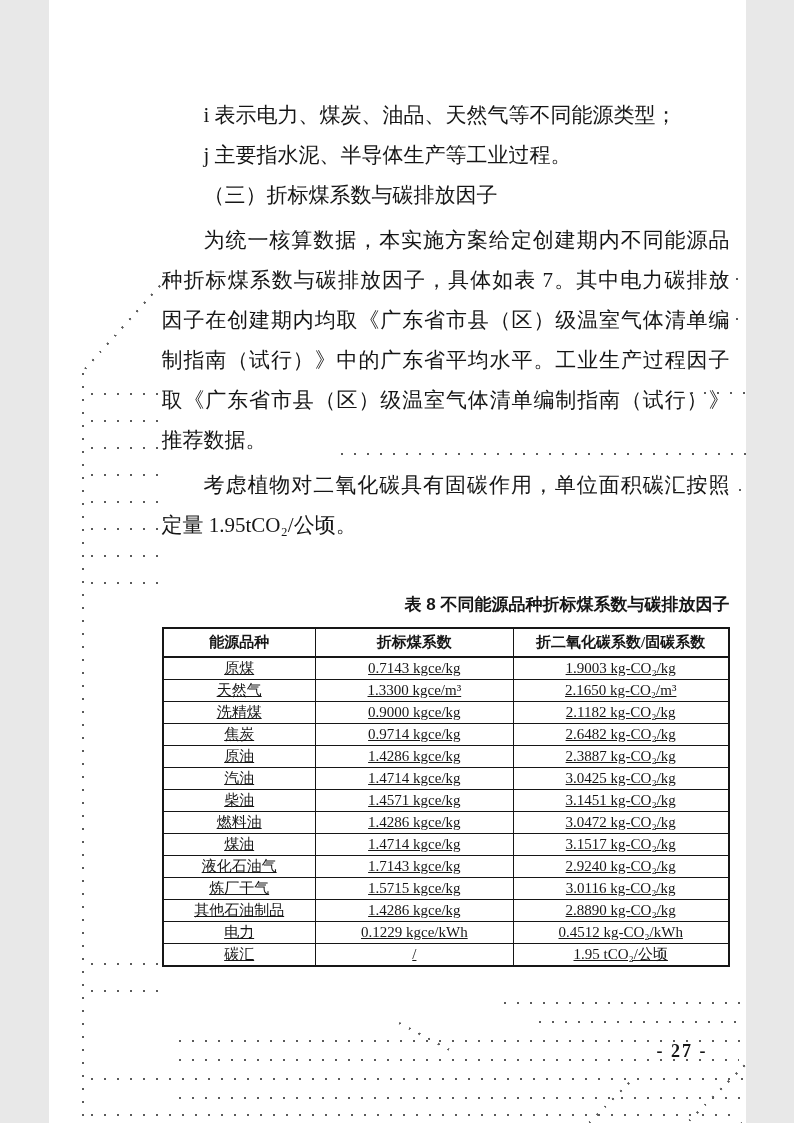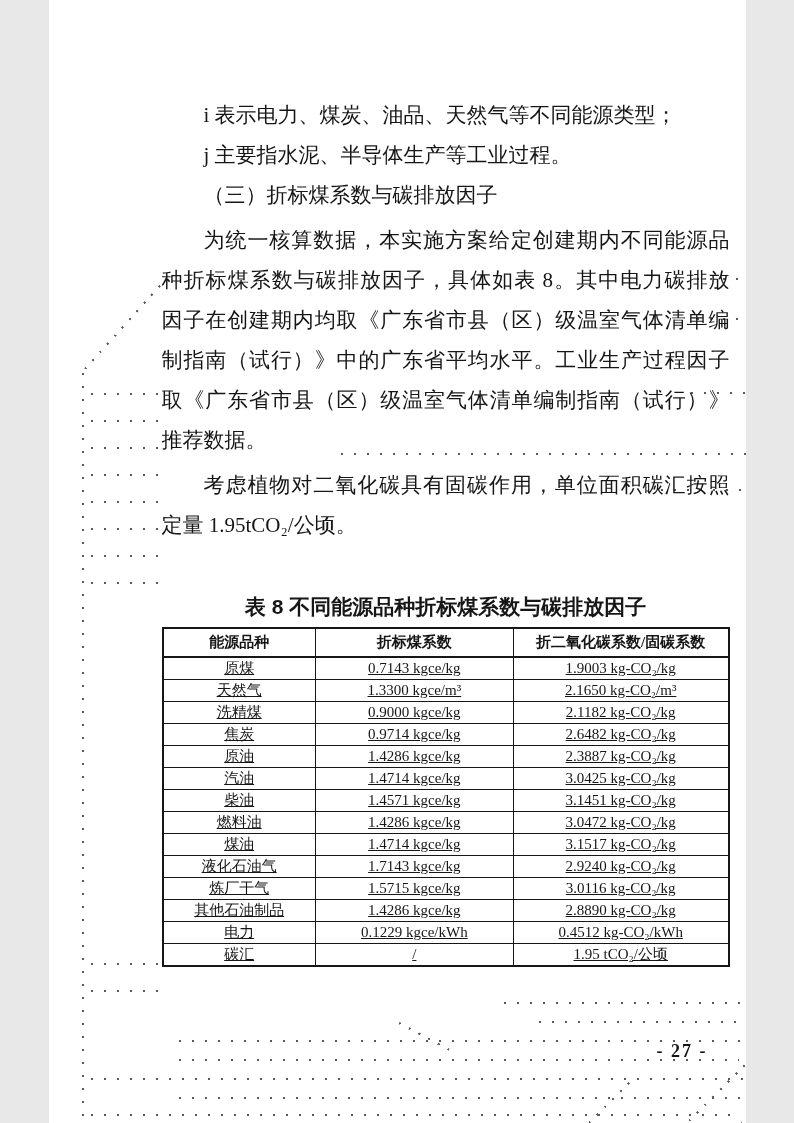--- a/index.html
+++ b/index.html
@@ -9,22 +9,22 @@
     font-family:"Liberation Serif","DejaVu Serif",serif;
   }
   
   .body-text{position:absolute;left:113px;top:95px;width:568px;font-size:21px;z-index:2;}
   .line{height:40px;line-height:40px;white-space:nowrap;overflow:visible;}
   .line.indent{text-indent:42px;}
   .line.justify{white-space:normal;text-align:justify;text-align-last:justify;}
   .line.para{margin-top:5px;}
   
   .table-title{
-    position:absolute;left:113px;top:593px;width:568px;text-align:center;z-index:2;
-    font-family:"Liberation Sans","DejaVu Sans",sans-serif;font-weight:700;font-size:21px;
+    position:absolute;left:113px;top:593px;width:568px;text-align:right;z-index:2;
+    font-family:"Liberation Sans","DejaVu Sans",sans-serif;font-weight:700;font-size:17px;
   }
   table.factor-table{
     position:absolute;left:113px;top:627px;width:568px;z-index:2;
     border-collapse:collapse;table-layout:fixed;background:var(--paper,#fff);
     border:2px solid var(--ink,#000);
   }
   .factor-table th{
     border:1px solid var(--ink,#000);border-bottom:2px solid var(--ink,#000);
     height:27px;padding:0;text-align:center;font-size:15px;
     font-family:Liberation Serif, serif;font-weight:700;
@@ -83,21 +83,21 @@
       <div class="dotdiag" style="left: 692px; top: 1123px; width: 100px; transform: rotate(-45deg);"></div>
       <div class="dotdiag" style="left: 540px; top: 1122px; width: 60px; transform: rotate(-45deg);"></div>
     </div>
 
   <div class="body-text">
 
   <div class="line indent">i 表示电力、煤炭、油品、天然气等不同能源类型；</div>
       <div class="line indent">j 主要指水泥、半导体生产等工业过程。</div>
       <div class="line indent">（三）折标煤系数与碳排放因子</div>
       <div class="line justify indent para">为统一核算数据，本实施方案给定创建期内不同能源品</div>
-      <div class="line justify">种折标煤系数与碳排放因子，具体如表 8。其中电力碳排放</div>
+      <div class="line justify">种折标煤系数与碳排放因子，具体如表 7。其中电力碳排放</div>
       <div class="line justify">因子在创建期内均取《广东省市县（区）级温室气体清单编</div>
       <div class="line justify">制指南（试行）》中的广东省平均水平。工业生产过程因子</div>
       <div class="line justify">取《广东省市县（区）级温室气体清单编制指南（试行）》</div>
       <div class="line">推荐数据。</div>
       <div class="line justify indent para">考虑植物对二氧化碳具有固碳作用，单位面积碳汇按照</div>
       <div class="line">定量 1.95tCO₂/公顷。</div>
     </div>
 
   <div class="table-title">表 8 不同能源品种折标煤系数与碳排放因子</div>
 

